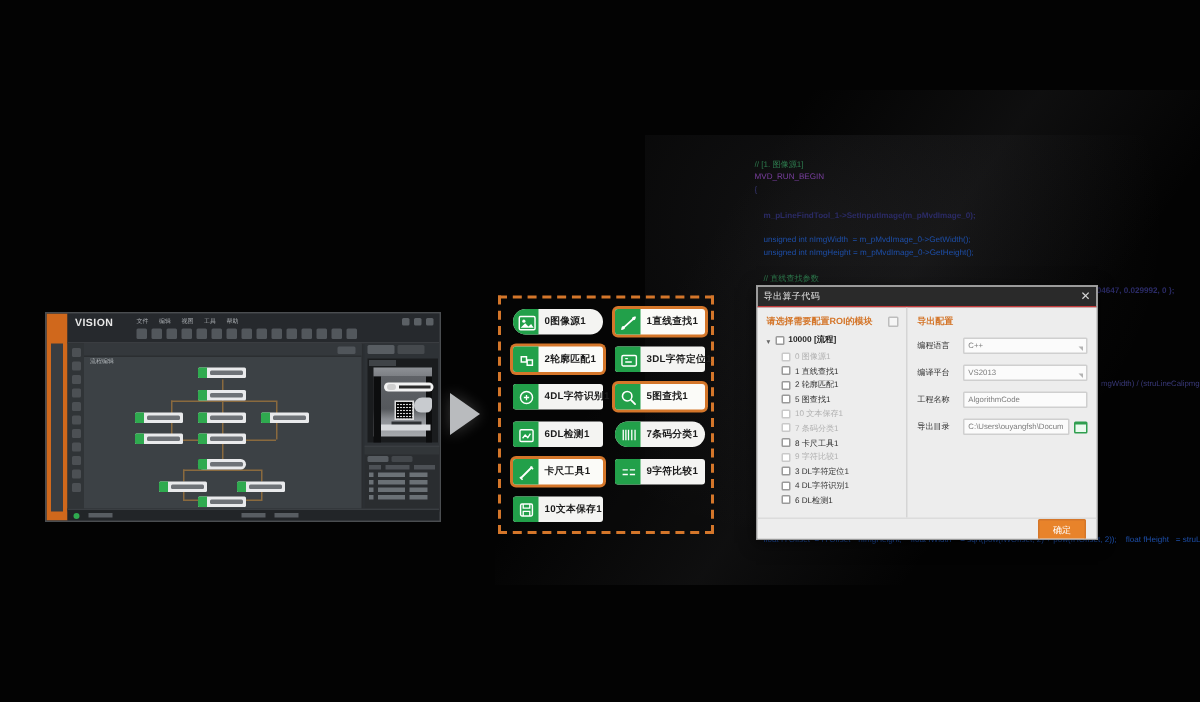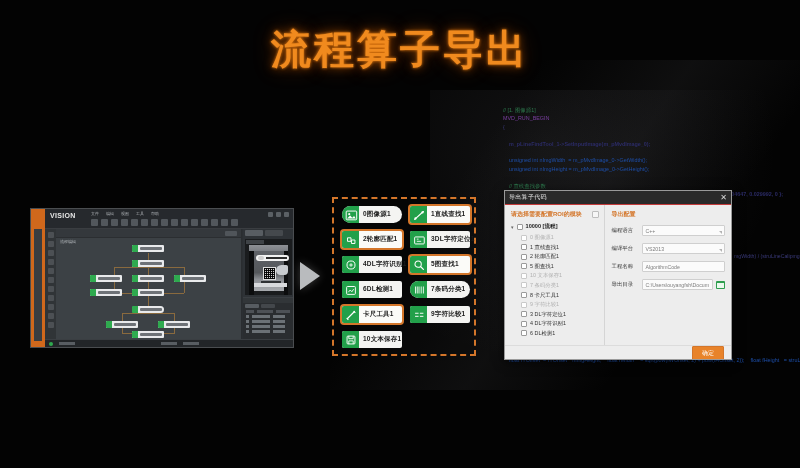--- a/index.html
+++ b/index.html
@@ -347,21 +347,20 @@
   }
 </style>
 </head>
 <body>
 
 <div id="stage">
 
   <div class="glow-wash"></div>
   <div class="glow-wash2"></div>
 
-  <div id="title">流程算子导出</div>
 
   <div id="left-shot">
     <div class="ls-leftbar">
       <div class="ls-leftbar-inner"></div>
     </div>
     <div class="ls-topbar"></div>
     <div class="ls-logo">VISION</div>
     <div class="ls-menu">
       <span>文件</span>
       <span>编辑</span>

